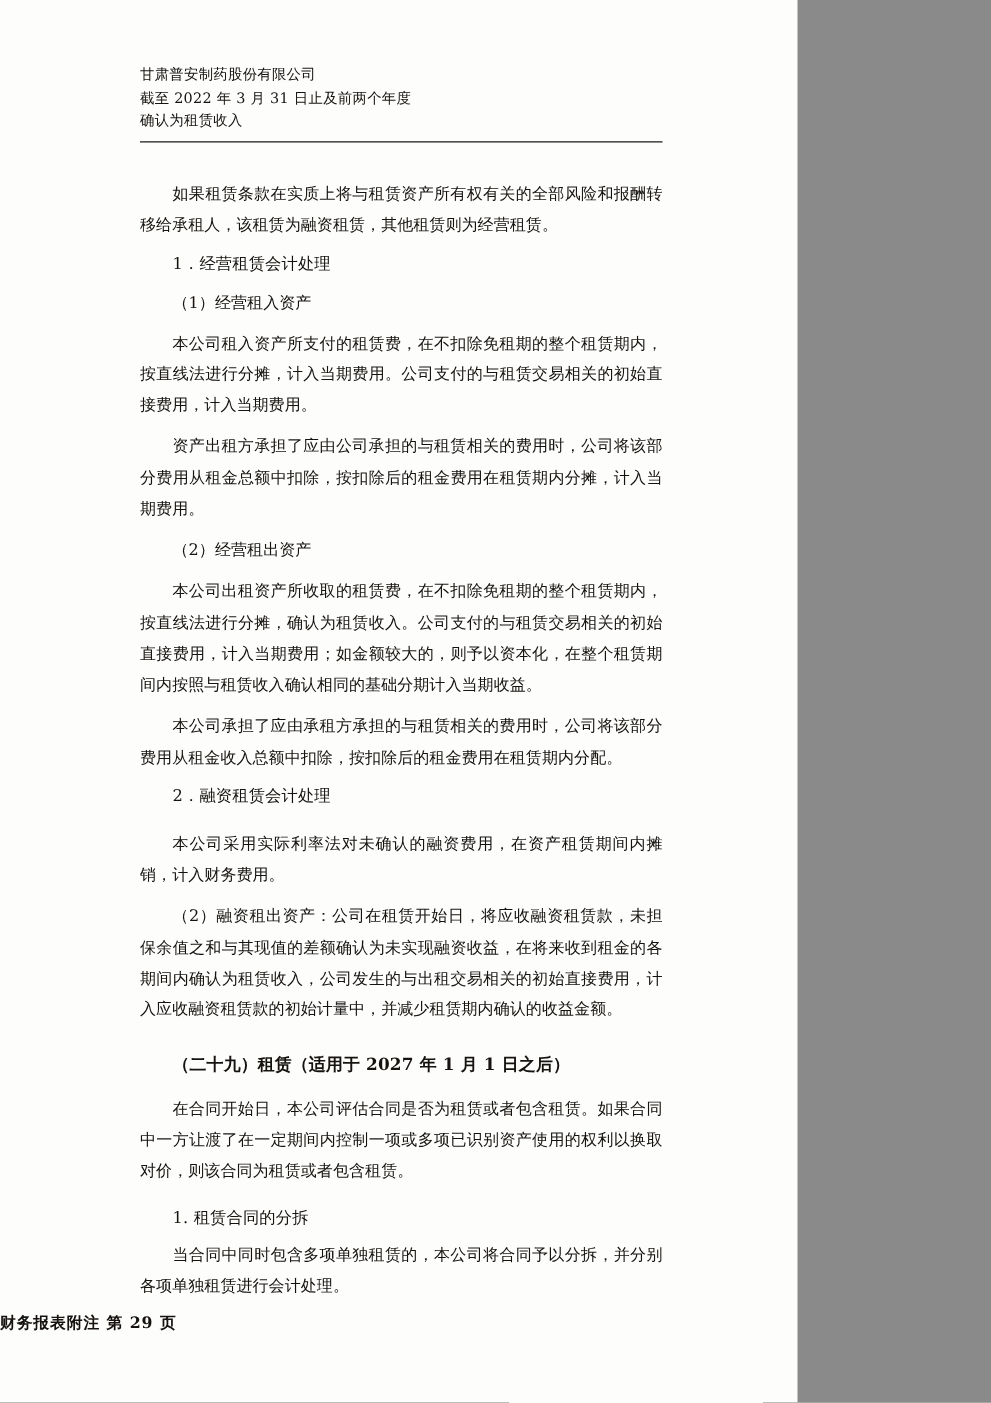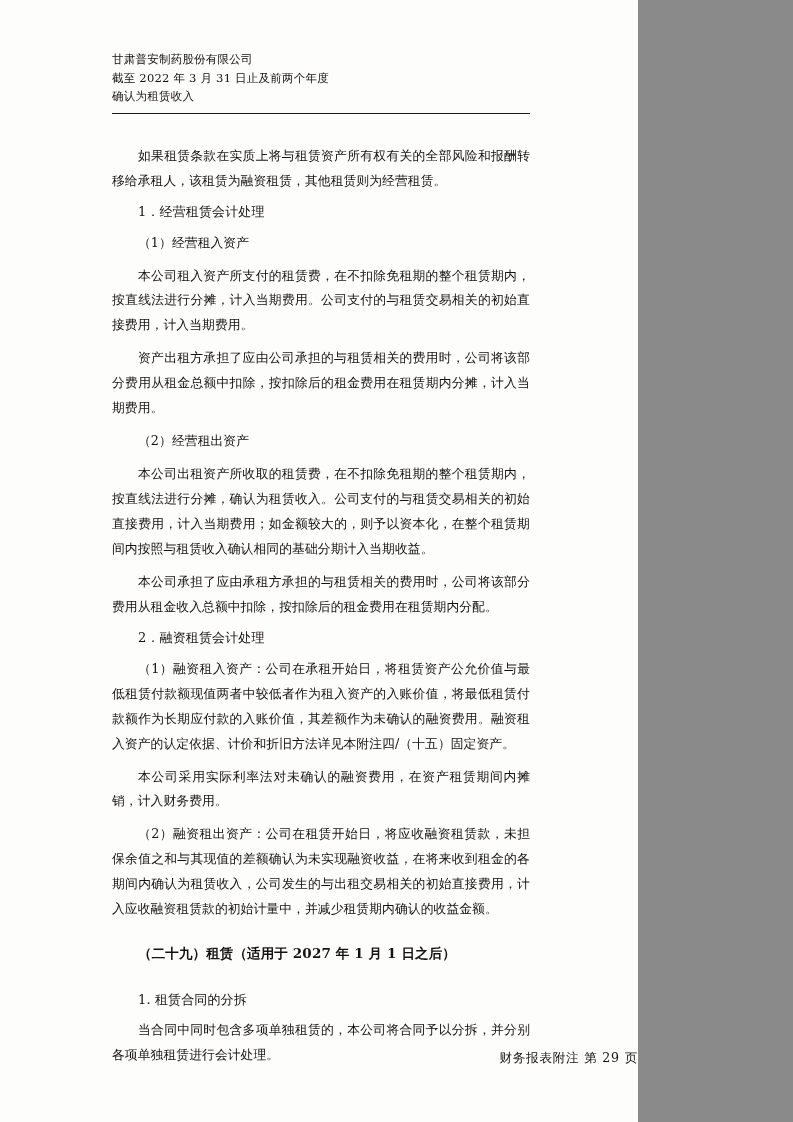--- a/index.html
+++ b/index.html
@@ -68,23 +68,23 @@
     letter-spacing: 0.005em;
   }
   .gap-sm { height: 7px; }
   .gap-md { height: 13px; }
   .gap-lg { height: 20px; }
   .footer {
     position: absolute;
     left: 0;
     right: 0;
     bottom: 55px;
-    text-align: right;
+    text-align: left;
     font-size: 12.6px;
-    font-weight: normal;
+    font-weight: bold;
     letter-spacing: 0.06em;
   }
 </style>
 </head>
 <body>
 
 <div class="page">
   <div class="page-inner">
 
     <div class="header-block">
@@ -115,32 +115,32 @@
       <div class="gap-sm"></div>
 
       <p class="para">本公司出租资产所收取的租赁费，在不扣除免租期的整个租赁期内，按直线法进行分摊，确认为租赁收入。公司支付的与租赁交易相关的初始直接费用，计入当期费用；如金额较大的，则予以资本化，在整个租赁期间内按照与租赁收入确认相同的基础分期计入当期收益。</p>
       <div class="gap-sm"></div>
 
       <p class="para">本公司承担了应由承租方承担的与租赁相关的费用时，公司将该部分费用从租金收入总额中扣除，按扣除后的租金费用在租赁期内分配。</p>
       <div class="gap-sm"></div>
 
       <h3 class="sub-title">2．融资租赁会计处理</h3>
 
-      <p class="para">（1）融资租入资产：公司在承租开始日，将租赁资产公允价值与最低租赁付款额现值两者中较低者作为租入资产的入账价值，将最低租赁付款额作为长期应付款的入账价值，其差额作为未确认的融资费用。融资租入资产的认定依据、计价和折旧方法详见本附注四/（十五）固定资产。</p>
       <div class="gap-sm"></div>
 
       <p class="para">本公司采用实际利率法对未确认的融资费用，在资产租赁期间内摊销，计入财务费用。</p>
       <div class="gap-sm"></div>
 
       <p class="para">（2）融资租出资产：公司在租赁开始日，将应收融资租赁款，未担保余值之和与其现值的差额确认为未实现融资收益，在将来收到租金的各期间内确认为租赁收入，公司发生的与出租交易相关的初始直接费用，计入应收融资租赁款的初始计量中，并减少租赁期内确认的收益金额。</p>
 
       <div class="gap-lg"></div>
 
       <h2 class="sec-title">（二十九）租赁（适用于 2027 年 1 月 1 日之后）</h2>
 
+      <p class="para">在合同开始日，本公司评估合同是否为租赁或者包含租赁。如果合同中一方让渡了在一定期间内控制一项或多项已识别资产使用的权利以换取对价，则该合同为租赁或者包含租赁。</p>
       <div class="gap-md"></div>
 
       <h3 class="sub-title">1. 租赁合同的分拆</h3>
 
       <p class="para">当合同中同时包含多项单独租赁的，本公司将合同予以分拆，并分别各项单独租赁进行会计处理。</p>
 
     </div>
   </div>
 
   <div class="footer">财务报表附注  第  29  页</div>

